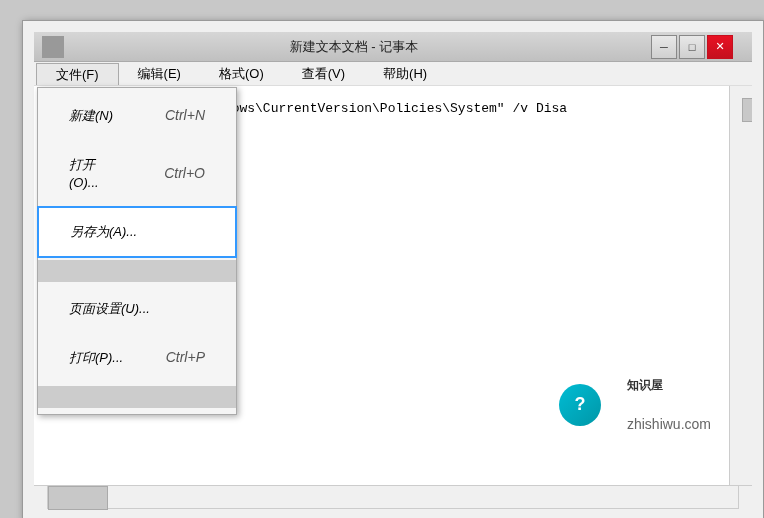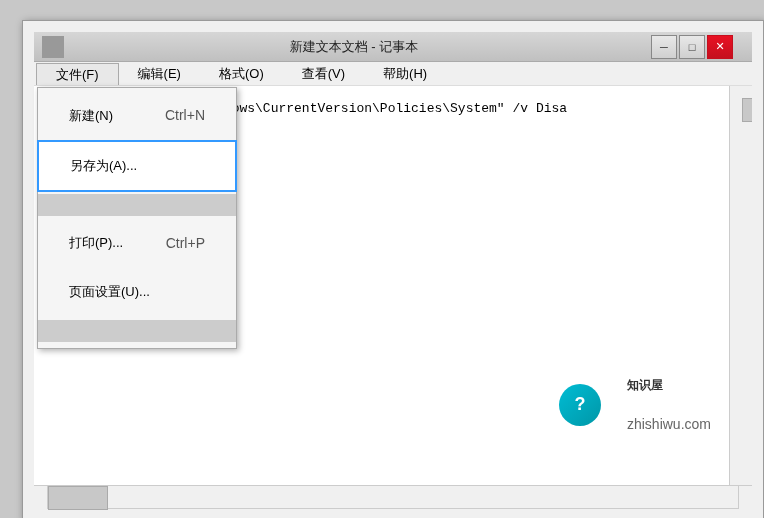--- a/index.html
+++ b/index.html
@@ -107,20 +107,21 @@
     .dropdown {
       position: absolute;
       top: 23px;
       left: 0;
       background: #f5f5f5;
       border: 1px solid #aaa;
       box-shadow: 2px 2px 6px rgba(0,0,0,0.3);
       z-index: 100;
       min-width: 200px;
       padding: 3px 0;
+      font-style: italic;
     }
     .dropdown-item {
       display: flex;
       align-items: center;
       justify-content: space-between;
       padding: 4px 20px 4px 20px;
       cursor: pointer;
       color: #000;
       font-size: 13px;
       line-height: 1.4;
@@ -258,32 +259,36 @@
 
   <div class="menu-bar">
     <div class="menu-item active">
       <span>文件(F)</span>
 
       <div class="dropdown">
         <div class="dropdown-item">
           <span>新建(N)</span>
           <span class="dropdown-shortcut">Ctrl+N</span>
         </div>
+        <div class="dropdown-item">
+          <span>打开(O)...</span>
+          <span class="dropdown-shortcut">Ctrl+O</span>
+        </div>
         <div class="dropdown-item highlighted">
           <span>另存为(A)...</span>
           <span class="dropdown-shortcut"></span>
         </div>
         <div class="dropdown-separator"></div>
         <div class="dropdown-item">
+          <span>页面设置(U)...</span>
+          <span class="dropdown-shortcut"></span>
+        </div>
+        <div class="dropdown-item">
           <span>打印(P)...</span>
           <span class="dropdown-shortcut">Ctrl+P</span>
-        </div>
-        <div class="dropdown-item">
-          <span>页面设置(U)...</span>
-          <span class="dropdown-shortcut"></span>
         </div>
         <div class="dropdown-separator"></div>
       </div>
     </div>
     <div class="menu-item">
       <span>编辑(E)</span>
     </div>
     <div class="menu-item">
       <span>格式(O)</span>
     </div>

